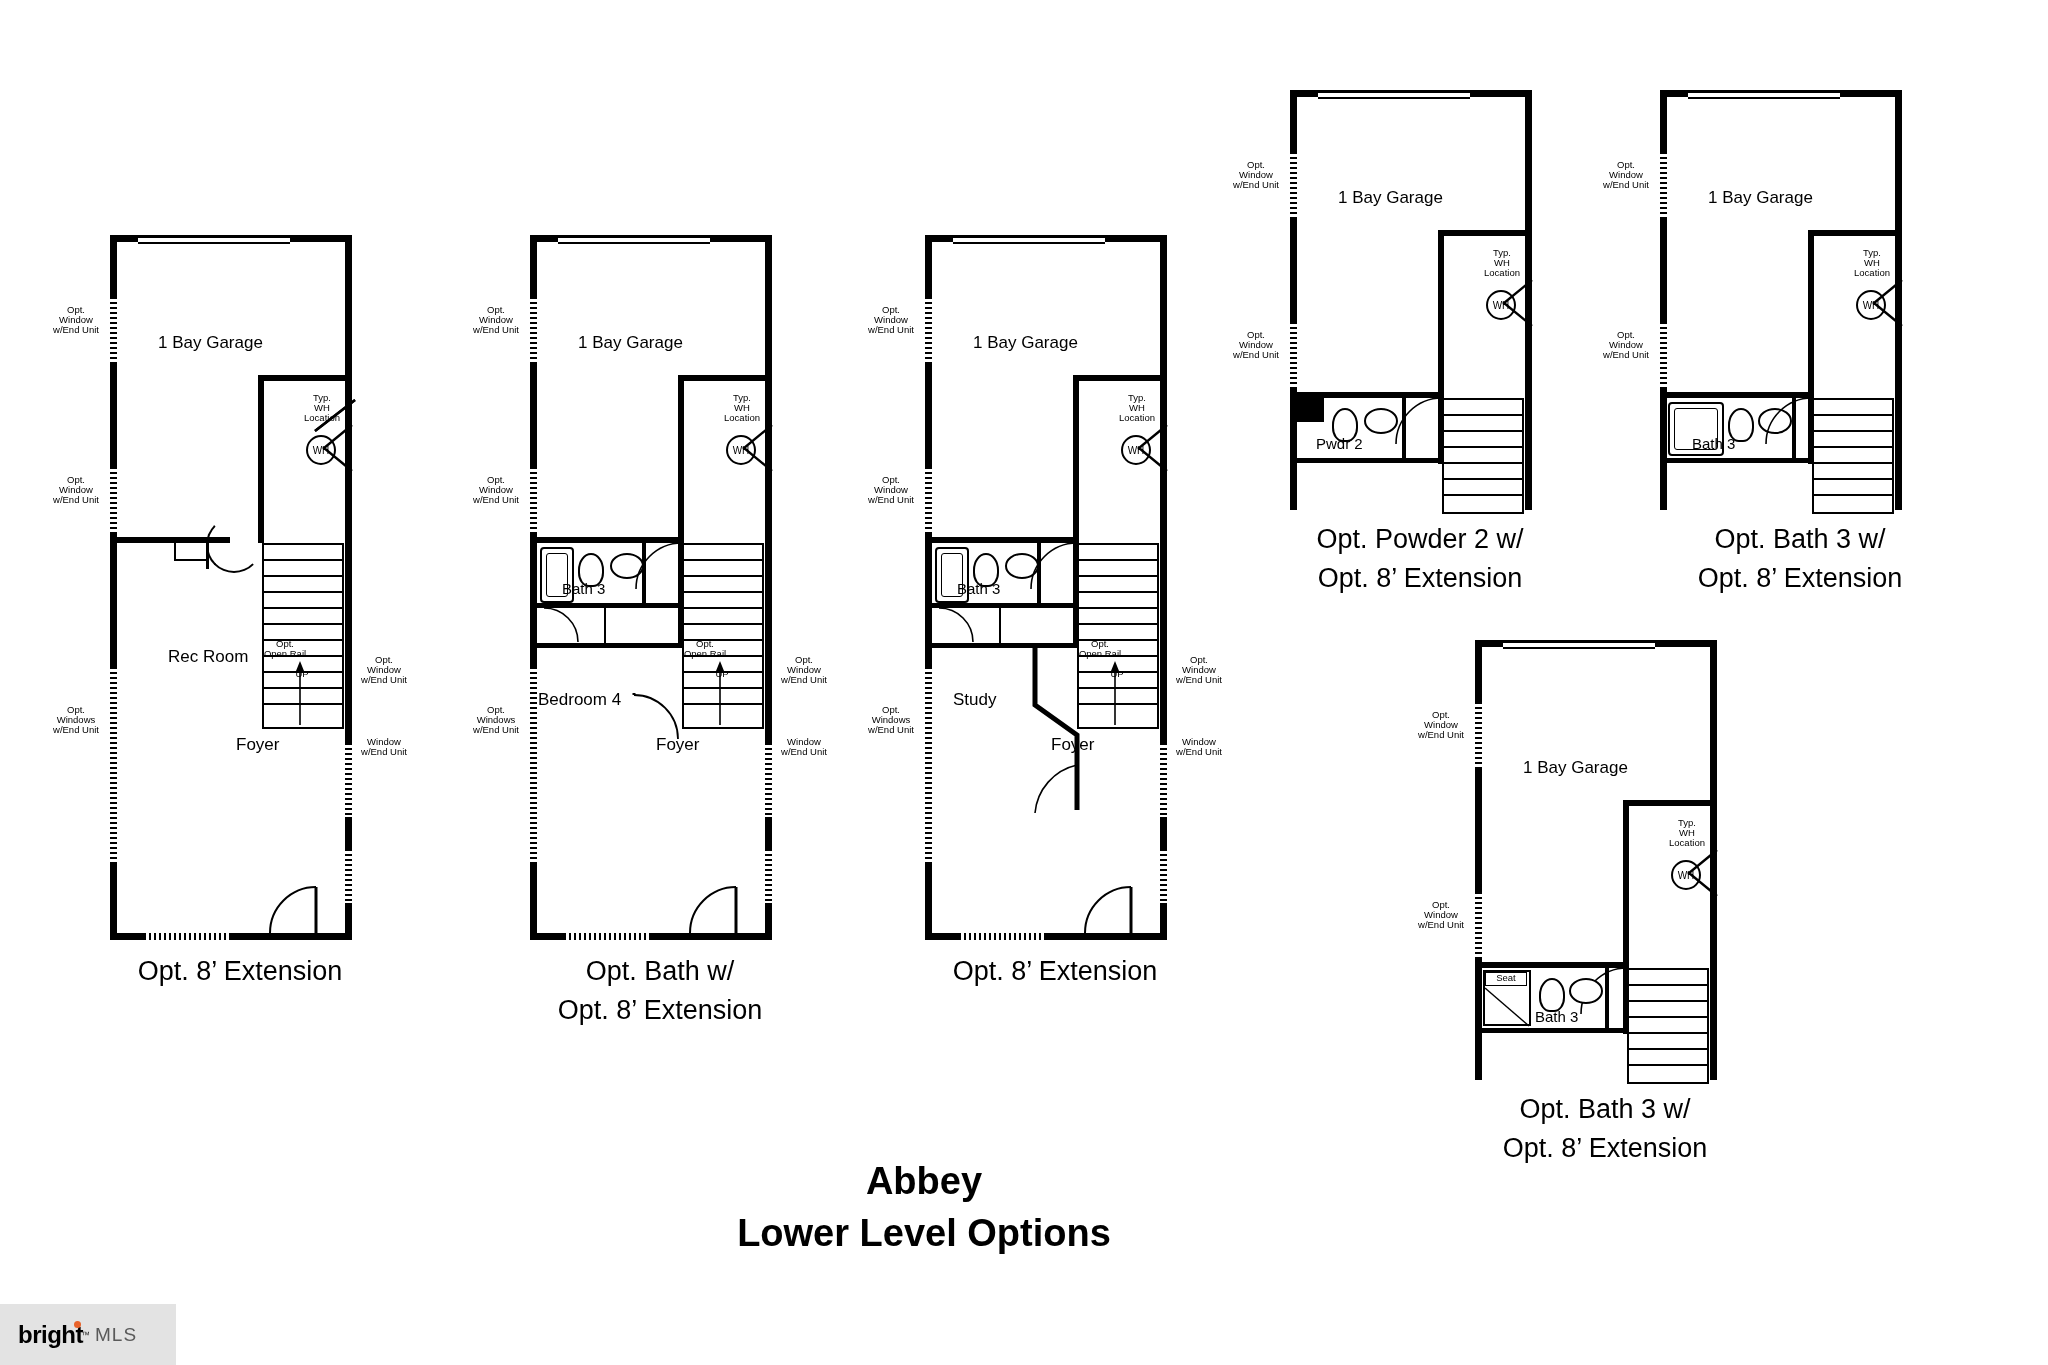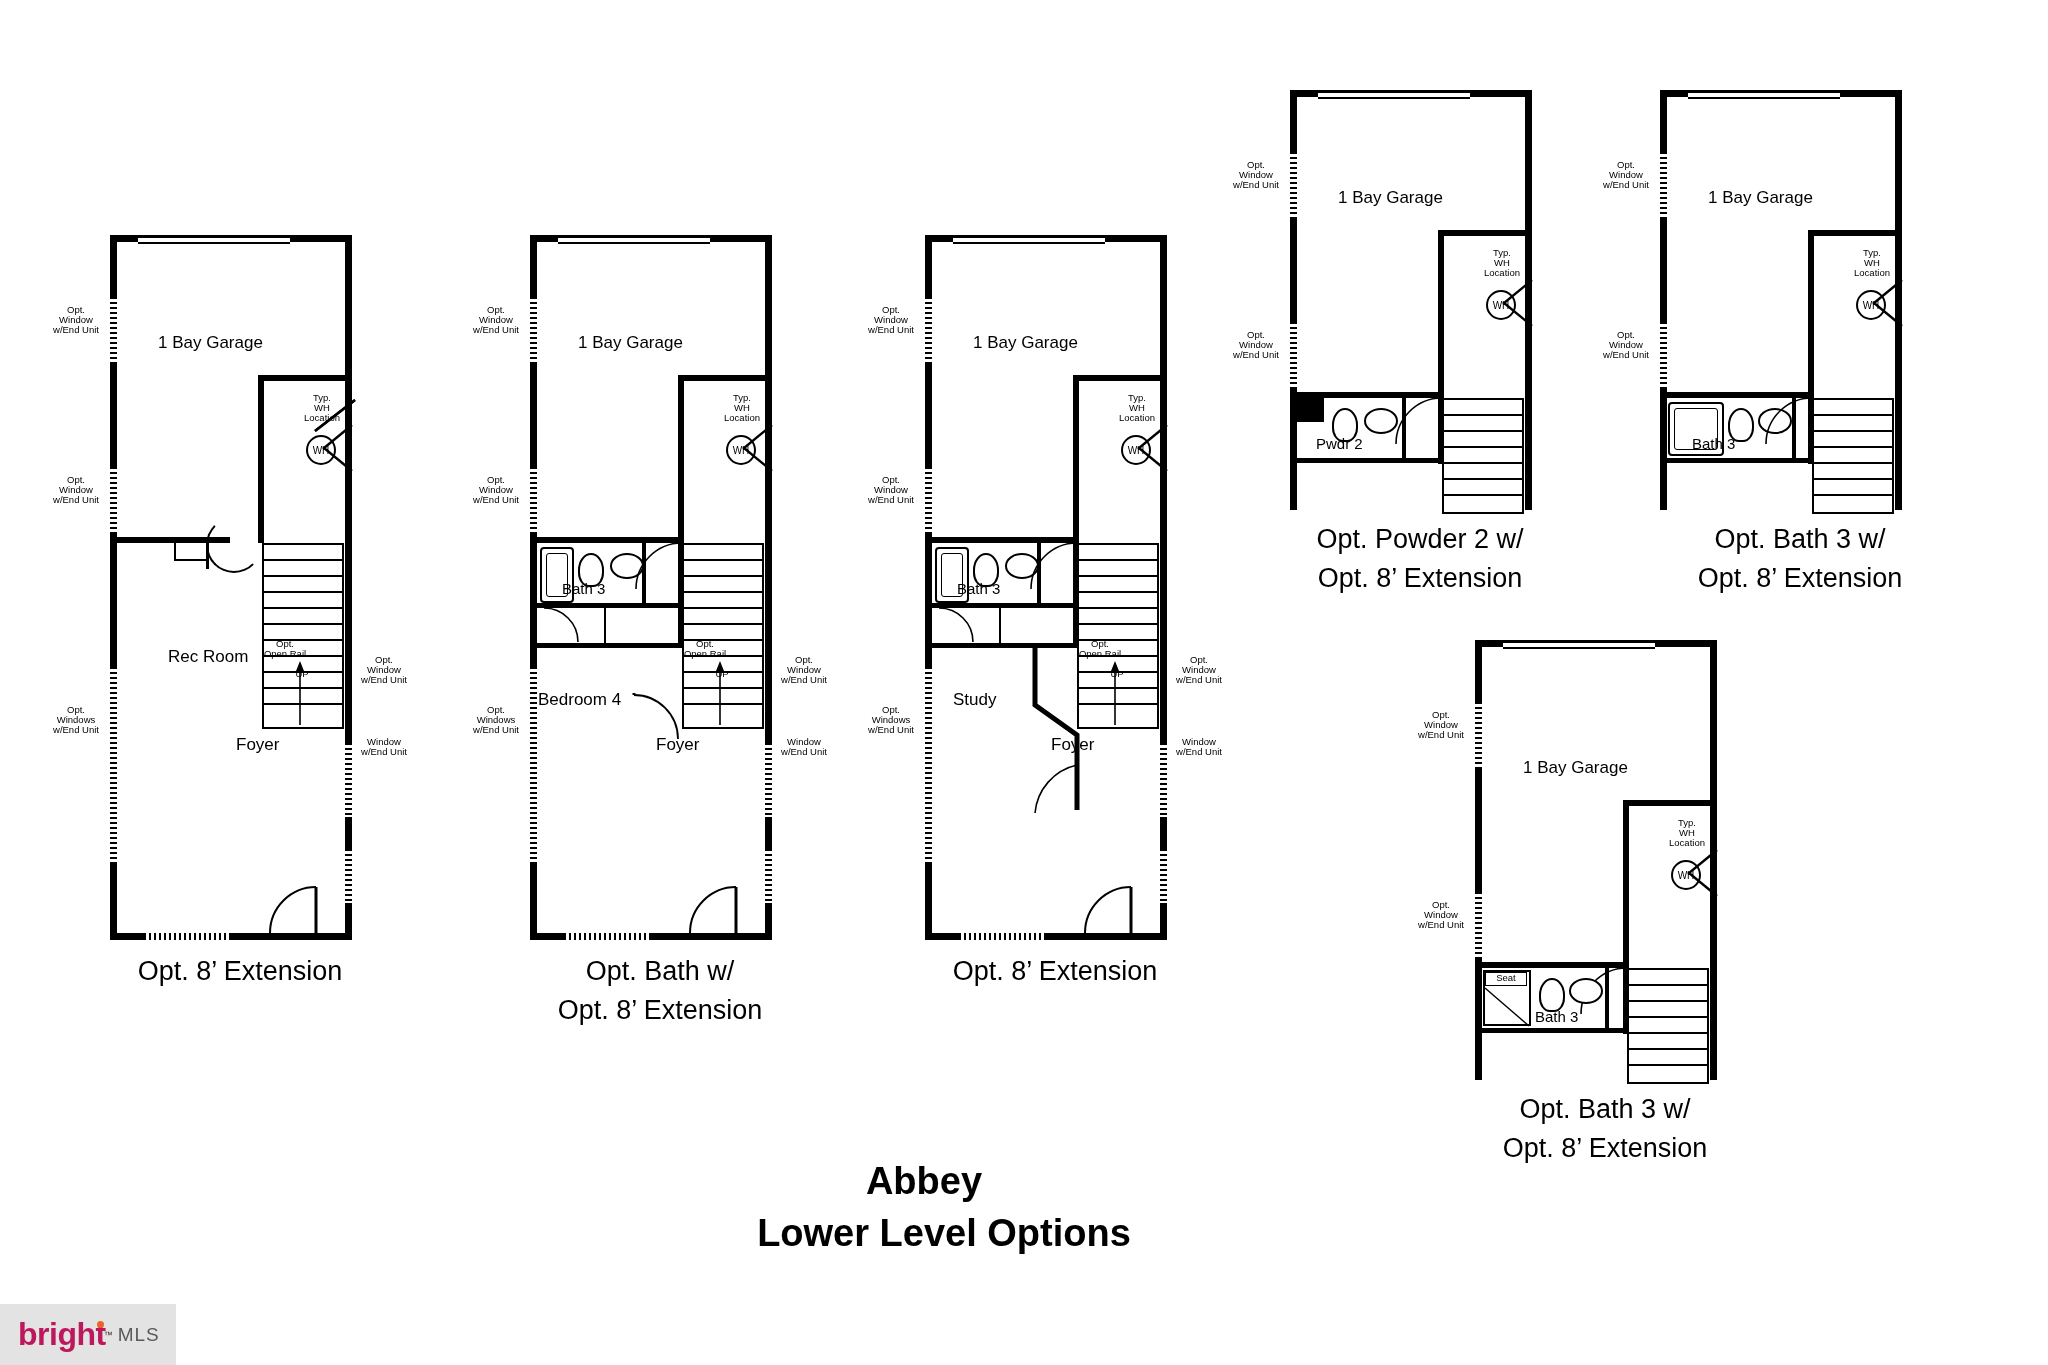--- a/index.html
+++ b/index.html
@@ -22,21 +22,21 @@
   .stairs{position:absolute;border:2px solid #000;background:#fff;}
   .stairs .st{position:absolute;left:0;right:0;height:2px;background:#000;}
   .door-arc{position:absolute;border:2px solid #000;border-radius:50%;}
   .tub{position:absolute;border:2px solid #000;border-radius:4px;background:#fff;}
   .tub:after{content:"";position:absolute;left:4px;top:4px;right:4px;bottom:4px;border:1.5px solid #000;border-radius:3px;}
   .sink{position:absolute;border:2px solid #000;border-radius:50%;background:#fff;}
   .toilet{position:absolute;border:2px solid #000;border-radius:50% 50% 42% 42%;background:#fff;}
   .svgl{position:absolute;left:0;top:0;overflow:visible;}
   .logo{position:absolute;left:0;bottom:0;width:176px;height:61px;background:#e3e3e3;
         display:flex;align-items:center;padding-left:18px;box-sizing:border-box;}
-  .logo .b{font-size:32px;font-weight:bold;color:#be185d;letter-spacing:-0.5px;}
+  .logo .b{font-size:24px;font-weight:bold;color:#000000;letter-spacing:-0.5px;}
   .logo .tm{font-size:9px;vertical-align:super;color:#2f2f2f;}
   .logo .m{font-size:19px;color:#5a5a5a;margin-left:5px;letter-spacing:1px;}
   .logo .dot{display:inline-block;width:7px;height:7px;background:#e8622a;border-radius:50%;margin-left:-9px;position:relative;top:-10px;}
 </style>
 </head>
 <body>
 
 <div class="plan" id="p1" style="left:110px;top:235px;width:260px;height:705px;">
 
   <div class="wall" style="left:0;top:0;width:242px;height:7px;"></div>
@@ -378,20 +378,20 @@
   <div class="room-label" style="left:48px;top:118px;">1 Bay Garage</div>
   <div class="tiny" style="left:-62px;top:70px;width:56px;">Opt.<br>Window<br>w/End Unit</div>
   <div class="tiny" style="left:-62px;top:260px;width:56px;">Opt.<br>Window<br>w/End Unit</div>
 </div>
 <div class="caption" style="left:1395px;top:1090px;width:420px;">
   <div>Opt. Bath 3 w/</div>
   <div>Opt. 8’ Extension</div>
 </div>
 
 <div class="title" style="left:624px;top:1160px;width:600px;font-size:38px;">Abbey</div>
-<div class="title" style="left:644px;top:1212px;width:600px;font-size:38px;">Lower Level Options</div>
+<div class="title" style="left:624px;top:1212px;width:600px;font-size:38px;">Lower Level Options</div>
 
 <div class="logo">
   <span class="b">bright</span>
     <span class="dot"></span>
     <span class="tm">™</span>
     <span class="m">MLS</span>
 </div>
 
 </body></html>

